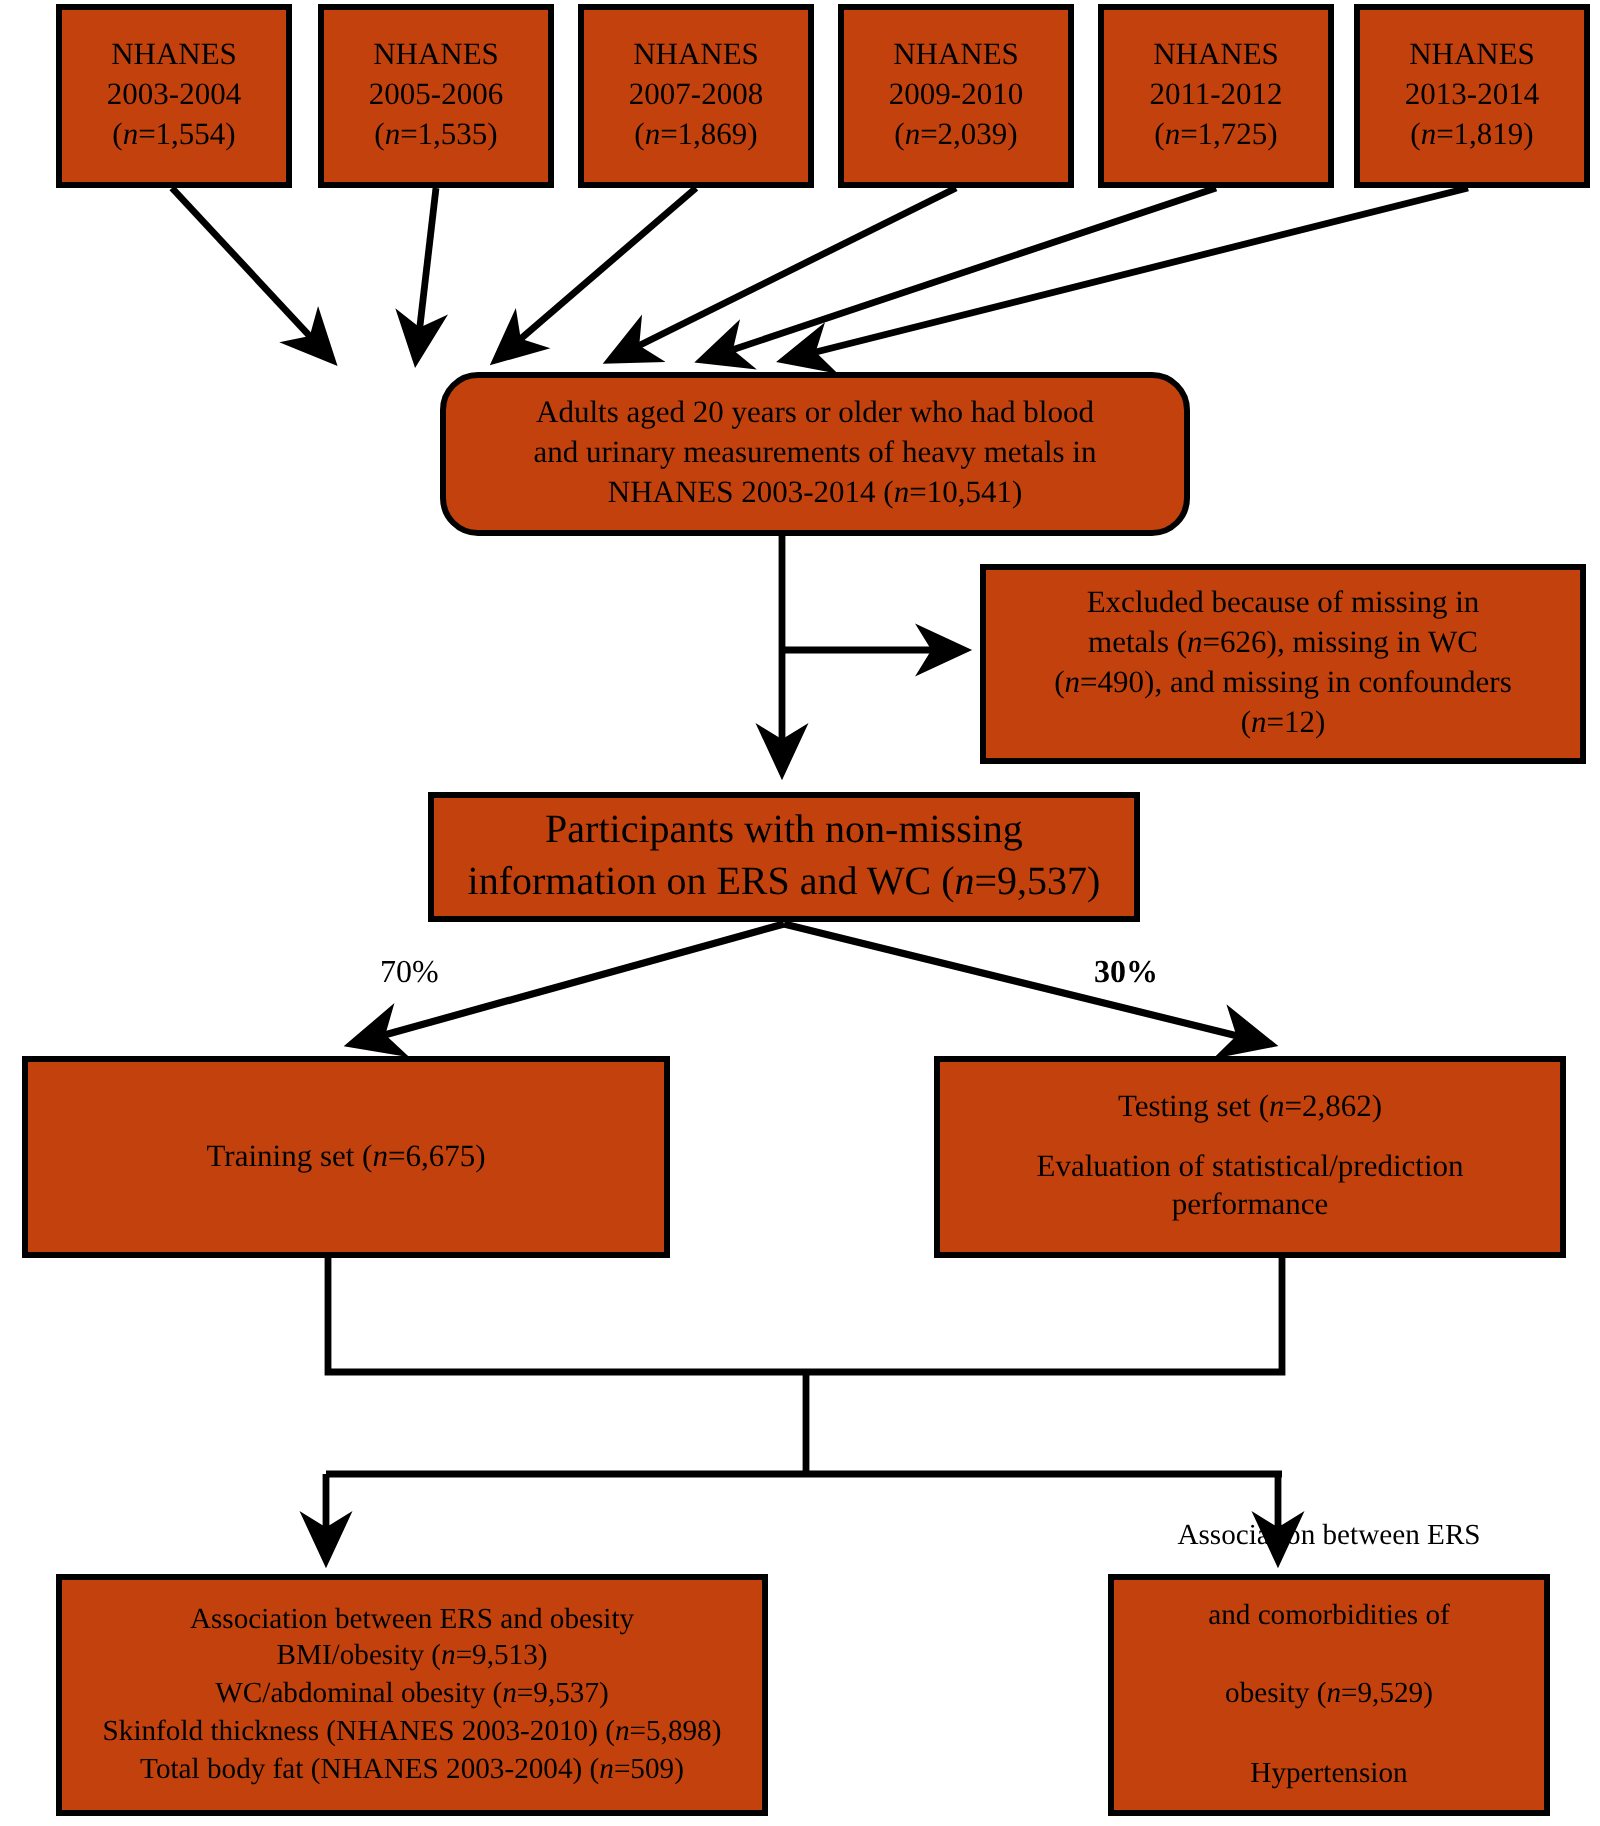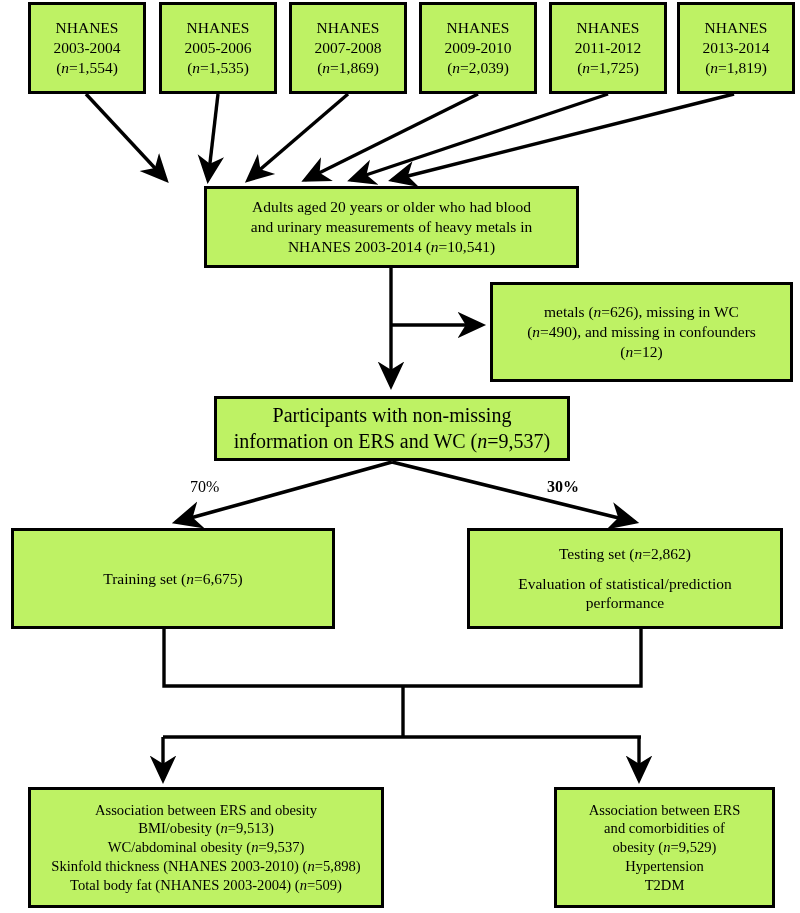--- a/index.html
+++ b/index.html
@@ -10,38 +10,38 @@
     color:#000;
     position:relative;
     overflow:hidden;
   }
   #canvas{position:absolute;left:0;top:0;width:800px;height:913px;}
   svg.lines{position:absolute;left:0;top:0;width:800px;height:913px;pointer-events:none;}
   .box{
     position:absolute;
     box-sizing:border-box;
     border:3px solid #000;
-    background:#bef264;
+    background:#c2410c;
     display:flex;
     flex-direction:column;
     align-items:center;
     justify-content:center;
     text-align:center;
     line-height:1.28;
     z-index:2;
   }
   .box .ln{display:block;white-space:nowrap;}
   .src-box{font-size:15.5px;}
   .main-box{font-size:15.5px;}
   .excl-box{font-size:15.5px;}
   .part-box{font-size:20px;}
   .set-box{font-size:15.5px;}
   .set-box .ln{margin:5px 0;}
   .out-box{font-size:14.6px;}
-  .out-box-r{font-size:14.6px;}
+  .out-box-r{font-size:14.6px;gap:21px;}
   .pct{
     position:absolute;
     font-size:16px;
     z-index:3;
     font-family:"Liberation Serif","DejaVu Serif",serif;
   }
   em{font-style:italic;}
 </style>
 </head>
 <body>
@@ -110,27 +110,28 @@
     <span class="ln">NHANES</span>
     <span class="ln">2011-2012</span>
     <span class="ln">(<em>n</em>=1,725)</span>
   </div>
   <div class="box src-box" style="left:677px;top:2px;width:118px;height:92px;">
     <span class="ln">NHANES</span>
     <span class="ln">2013-2014</span>
     <span class="ln">(<em>n</em>=1,819)</span>
   </div>
 
-  <div class="box main-box" style="left:204px;top:186px;width:375px;height:82px;">
+  <div class="box main-box" style="left:220px;top:186px;width:375px;height:82px;border-radius:19px;">
     <span class="ln">Adults aged 20 years or older who had blood</span>
     <span class="ln">and urinary measurements of heavy metals in</span>
     <span class="ln">NHANES 2003-2014 (<em>n</em>=10,541)</span>
   </div>
 
   <div class="box excl-box" style="left:490px;top:282px;width:303px;height:100px;">
+    <span class="ln">Excluded because of missing in</span>
     <span class="ln">metals (<em>n</em>=626), missing in WC</span>
     <span class="ln">(<em>n</em>=490), and missing in confounders</span>
     <span class="ln">(<em>n</em>=12)</span>
   </div>
 
   <div class="box part-box" style="left:214px;top:396px;width:356px;height:65px;">
     <span class="ln">Participants with non-missing</span>
     <span class="ln">information on ERS and WC (<em>n</em>=9,537)</span>
   </div>
 

